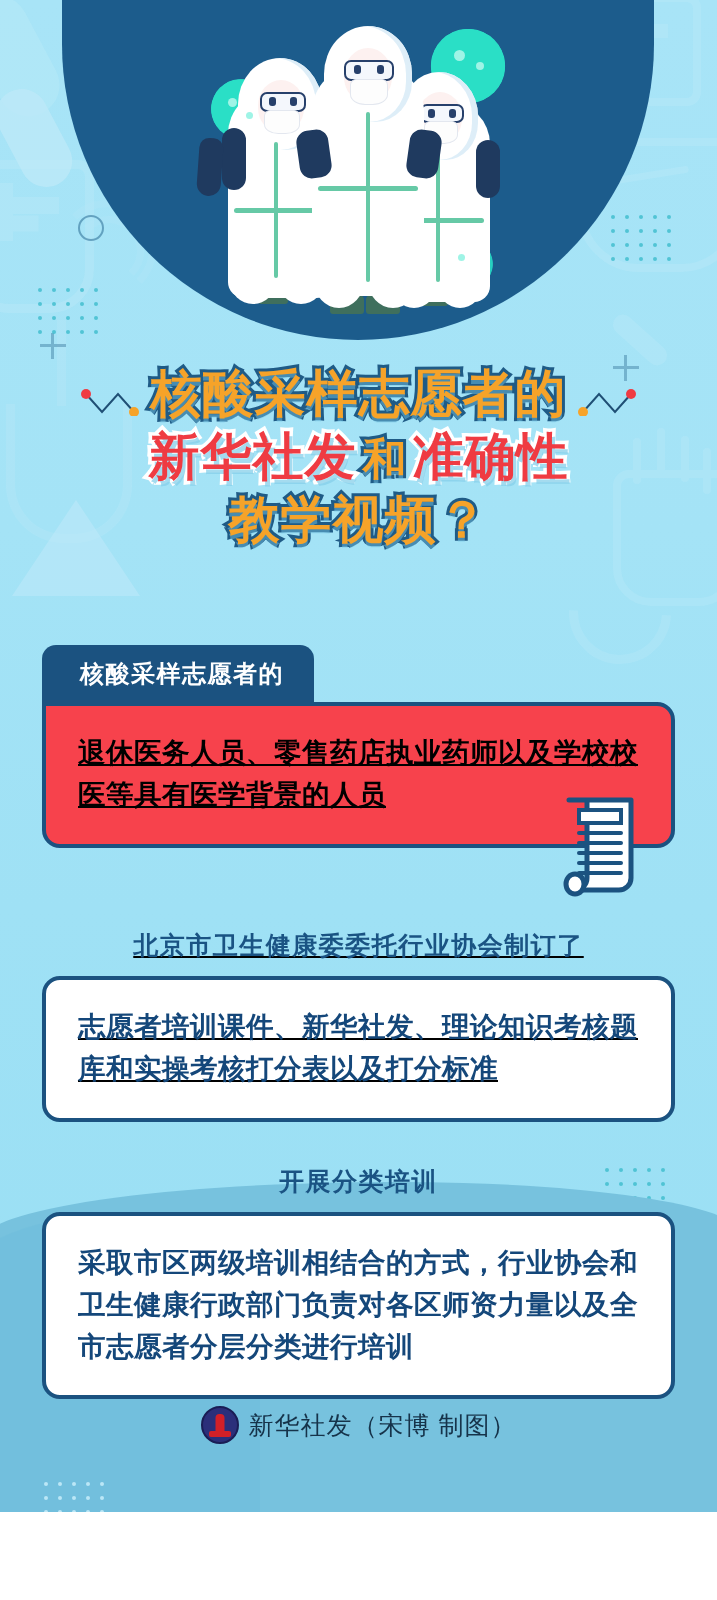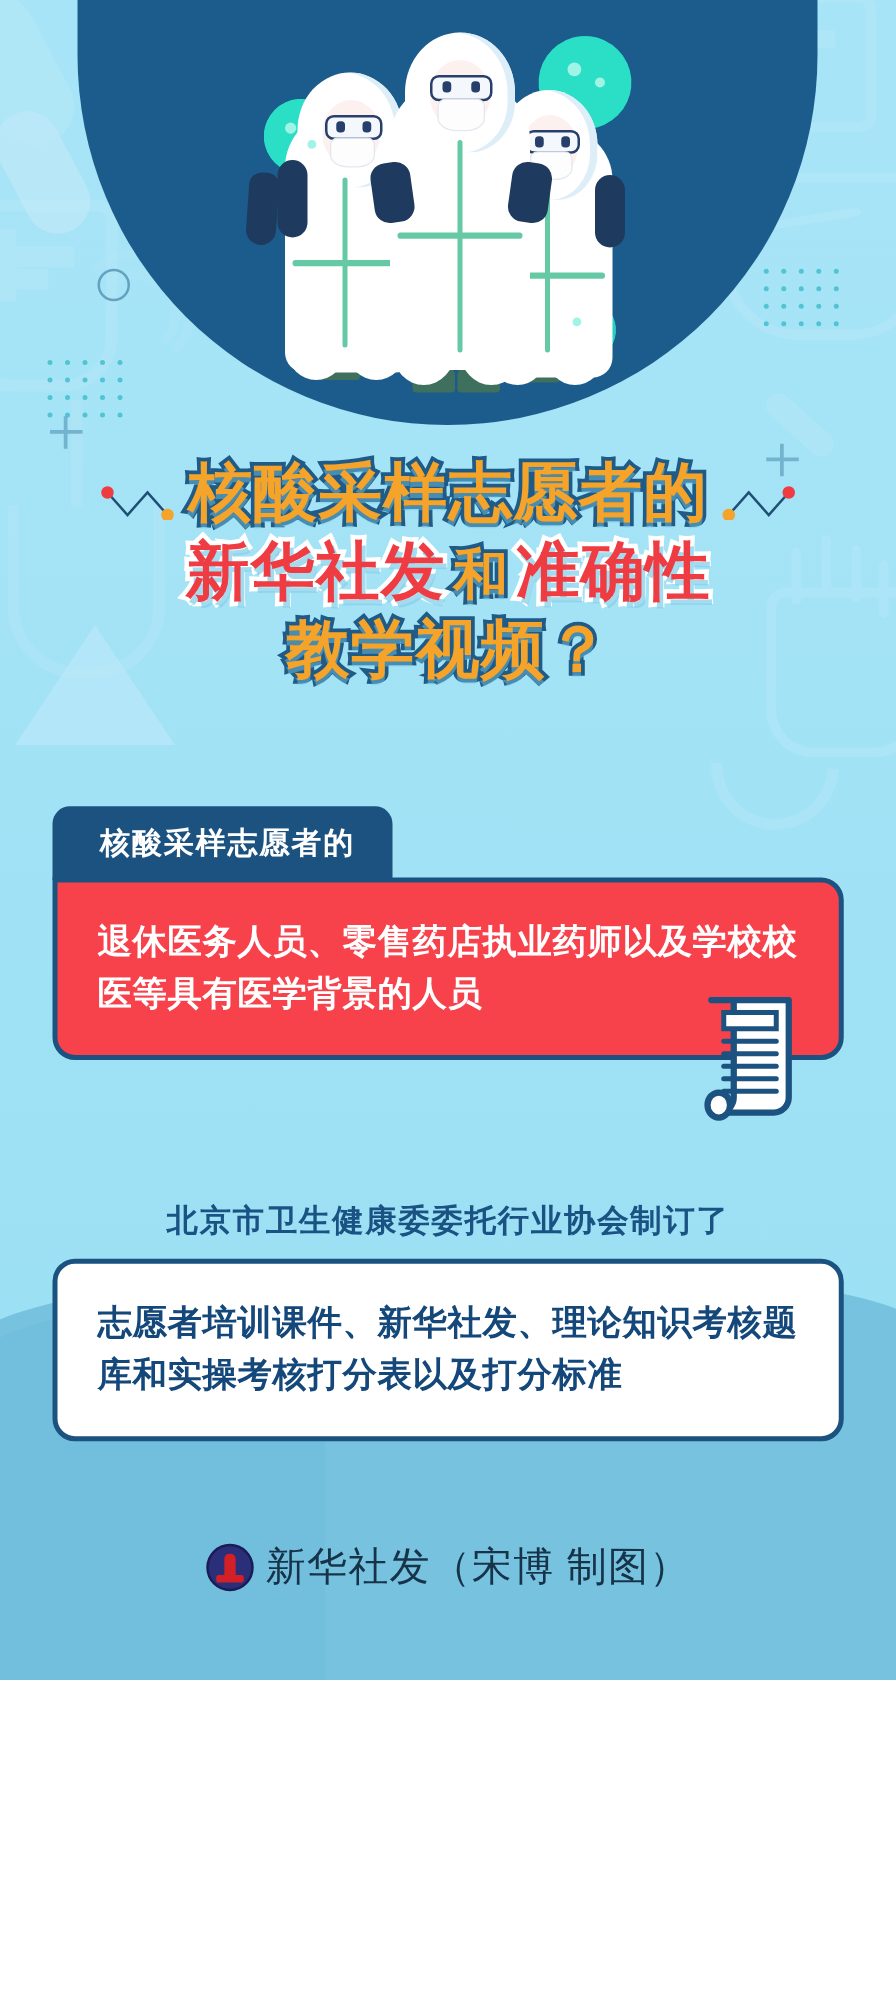--- a/index.html
+++ b/index.html
@@ -3,21 +3,21 @@
 <meta charset="utf-8">
 <style>
   html, body {
     margin: 0;
     padding: 0;
     background: #ffffff;
   }
   .poster {
     position: relative;
     width: 717px;
-    height: 1344px;
+    height: 1512px;
     overflow: hidden;
     font-family: "Liberation Sans", "DejaVu Sans", sans-serif;
     background: linear-gradient(180deg, #a8e4f7 0%, #a4e3f6 35%, #9fe1f5 60%, #99dff4 100%);
   }
 
   
   .bg-deco {
     position: absolute;
     inset: 0;
     overflow: hidden;
@@ -404,21 +404,21 @@
     margin-top: -2px;
   }
   .card.white { background: #ffffff; }
   .card p {
     margin: 0;
     font-size: 27.5px;
     font-weight: bold;
     line-height: 1.52;
     letter-spacing: 0.5px;
   }
-  .card.red p   { color: #ffffff; }
+  .card.red p   { color: #000000; text-decoration: underline; }
   .card.white p { color: #14477a; }
 
   .center-head {
     text-align: center;
     color: #1a5383;
     font-size: 25px;
     font-weight: bold;
     letter-spacing: 1.5px;
     margin-bottom: 14px;
   }
@@ -438,21 +438,21 @@
     position: absolute;
     left: 0; right: 0;
     bottom: 68px;
     display: flex;
     align-items: center;
     justify-content: center;
     gap: 10px;
   }
   .footer-text {
     color: #16334a;
-    font-size: 32px;
+    font-size: 25px;
     letter-spacing: 1px;
   }
   .xh-logo {
     width: 34px; height: 34px;
     border-radius: 50%;
     background: #2b2f7a;
     border: 2px solid #1a1d55;
     position: relative;
     overflow: hidden;
   }
@@ -699,26 +699,32 @@
           <line x1="24" y1="49" x2="66" y2="49"></line>
           <line x1="24" y1="59" x2="66" y2="59"></line>
           <line x1="24" y1="69" x2="66" y2="69"></line>
           <line x1="24" y1="79" x2="66" y2="79"></line>
         </g>
         <ellipse cx="20" cy="90" rx="9" ry="10" fill="#ffffff" stroke="#1b5280" stroke-width="5"></ellipse>
       </svg>
     </div>
   </div>
 
-  <div class="block" style="top:960px;">
+  <div class="block" style="top:929px;text-decoration:underline;">
     <div class="center-head">北京市卫生健康委委托行业协会制订了</div>
     <div class="card white">
       <p>志愿者培训课件、新华社发、理论知识考核题库和实操考核打分表以及打分标准</p>
     </div>
   </div>
 
+  <div class="block" style="top:1165px;">
+    <div class="center-head">开展分类培训</div>
+    <div class="card white">
+      <p>采取市区两级培训相结合的方式，行业协会和卫生健康行政部门负责对各区师资力量以及全市志愿者分层分类进行培训</p>
+    </div>
+  </div>
 
   <div class="footer">
     <div class="xh-logo"></div>
     <div class="footer-text">新华社发（宋博 制图）</div>
   </div>
 
 </div>
 
 </body></html>

